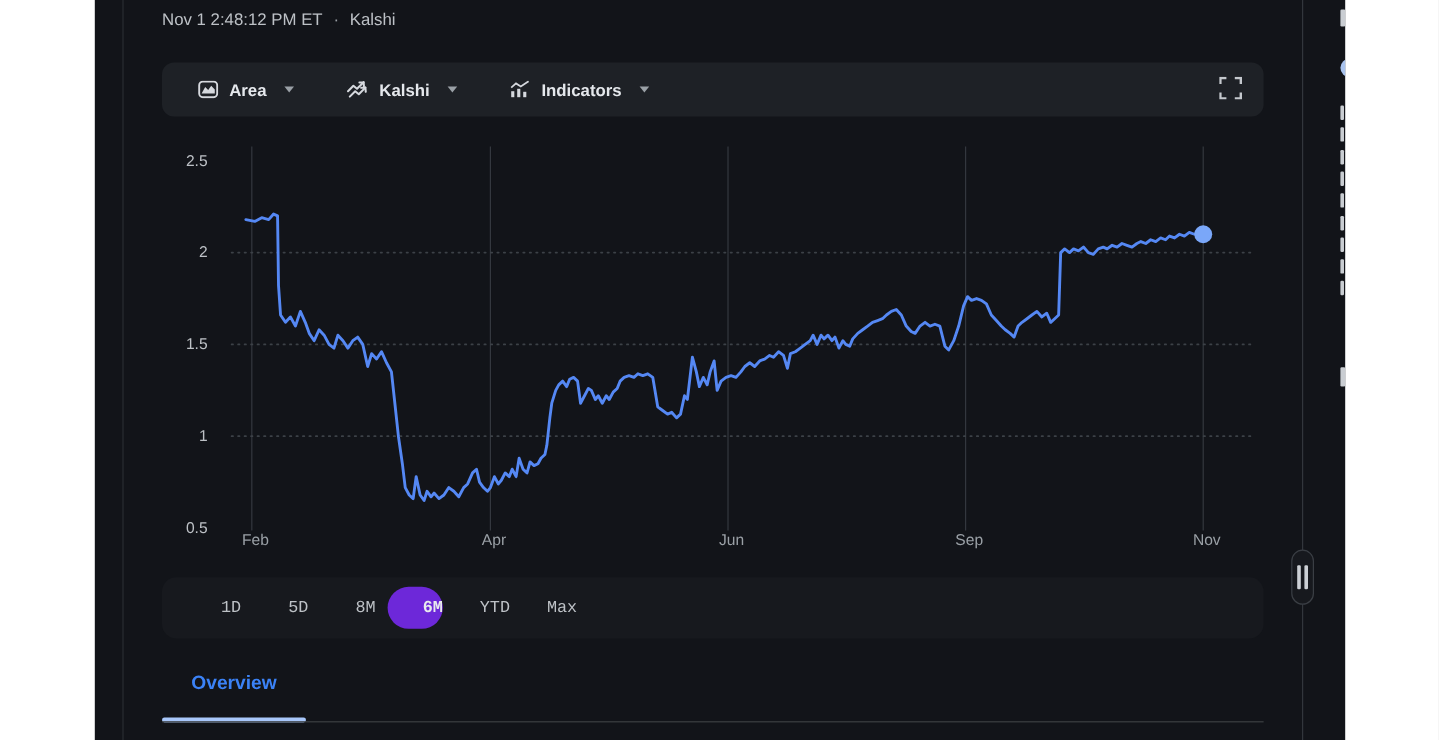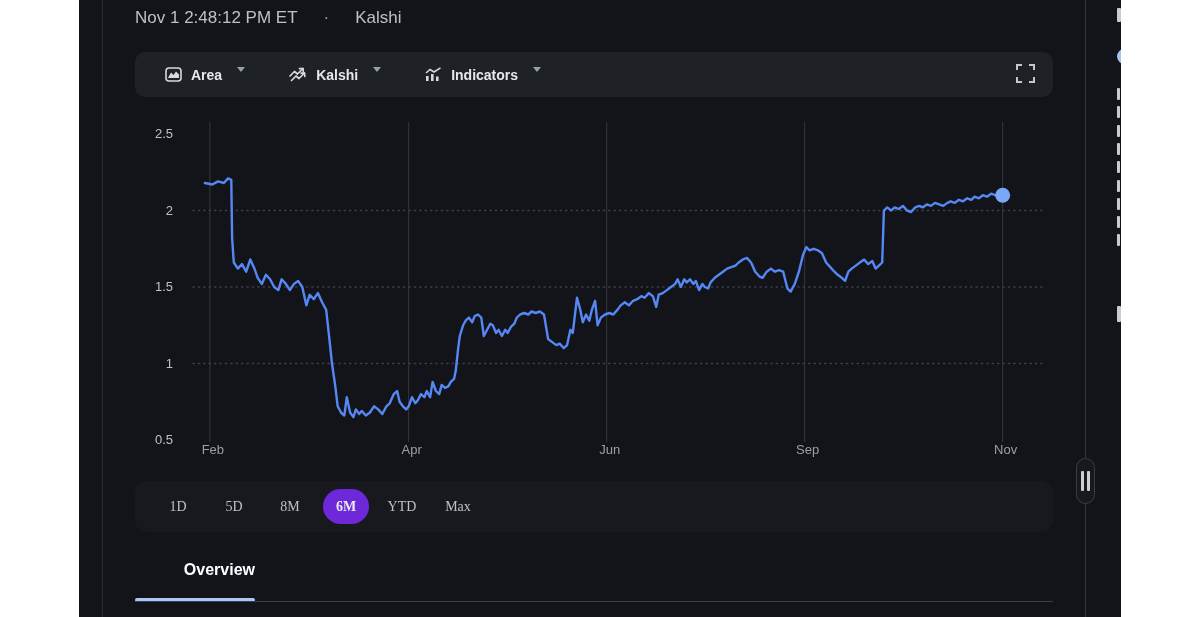--- a/index.html
+++ b/index.html
@@ -3,55 +3,55 @@
 <meta charset="utf-8">
 <style>
   * { margin:0; padding:0; box-sizing:border-box; }
   html,body { width:1199px; height:617px; background:#ffffff; overflow:hidden;
     font-family:"Liberation Sans", sans-serif; }
   .window { position:absolute; left:79px; top:0; width:1042px; height:617px;
     background:#121419; overflow:hidden; }
   .rail-divider { position:absolute; left:23px; top:0; width:1px; height:617px; background:#292d33; }
 
   
-  .quote-meta { position:absolute; left:56px; top:8px; font-size:17px; color:#bdc1c6;
-    display:flex; align-items:center; gap:26px; }
+  .quote-meta { position:absolute; left:56px; top:8px; font-size:14px; color:#bdc1c6;
+    display:flex; align-items:center; gap:9px; }
   .quote-meta .sep { color:#9aa0a6; }
 
   
   .chart-toolbar { position:absolute; left:56px; top:52px; width:918px; height:45px;
     background:#1e2126; border-radius:10px; display:flex; align-items:center;
     padding:0 14px 0 30px; }
   .tb-btn { background:none; border:none; color:#e5e8ec; font-size:14px; font-weight:bold;
-    font-family:inherit; display:flex; align-items:flex-start; gap:9px; cursor:pointer;
+    font-family:inherit; display:flex; align-items:center; gap:9px; cursor:pointer;
     margin-right:44px; }
   .tb-btn svg { display:block; }
   .caret { width:0; height:0; border-left:4.5px solid transparent;
     border-right:4.5px solid transparent; border-top:5px solid #9aa0a6; margin-left:6px; }
   .tb-spacer { flex:1; }
   .fullscreen-btn { background:none; border:none; cursor:pointer; padding:4px; }
 
   
   #chart-svg { position:absolute; left:56px; top:110px; }
   .vgrid { stroke:#34383f; stroke-width:1; }
   .dotgrid { stroke:#3c4147; stroke-width:1.4; stroke-dasharray:1.2 4.2; stroke-linecap:round; }
   .ylab { fill:#bdc1c6; font-size:13px; font-family:"Liberation Sans",sans-serif; }
   .xlab { fill:#9aa0a6; font-size:13px; font-family:"Liberation Sans",sans-serif; }
 
   
   .range-bar { position:absolute; left:56px; top:481px; width:918px; height:51px;
     background:#17191e; border-radius:12px; display:flex; align-items:center;
     padding-left:20px; gap:10px; }
   .range-btn { background:none; border:none; color:#bdc1c6; font-size:14px;
-    font-family:Liberation Serif, serif; width:46px; height:35px; border-radius:18px; cursor:pointer; }
+    font-family:Liberation Mono, monospace; width:46px; height:35px; border-radius:18px; cursor:pointer;text-align:right; }
   .range-btn.selected { background:#6d28d9; color:#e8eaed; font-weight:bold; }
 
   
-  .tab { position:absolute; left:56px; top:561px; width:120px; text-align:right;
-    color:#ffffff; font-size:16px; font-weight:bold; cursor:pointer; }
+  .tab { position:absolute; left:56px; top:561px; width:120px; text-align:center;
+    color:#3b82f6; font-size:16px; font-weight:bold; cursor:pointer; }
   .tab-underline { position:absolute; left:56px; top:598px; width:120px; height:4px;
     background:#a8c7fa; border-radius:3px; }
   .tab-divider { position:absolute; left:56px; top:601px; width:918px; height:1px;
     background:#3c4043; }
 
   
   .panel-divider { position:absolute; left:1006px; top:0; width:1px; height:617px;
     background:#32363c; }
   .drag-handle { position:absolute; left:997px; top:458px; width:19px; height:46px;
     border:1px solid #3a3e44; border-radius:10px; background:#17191e;

